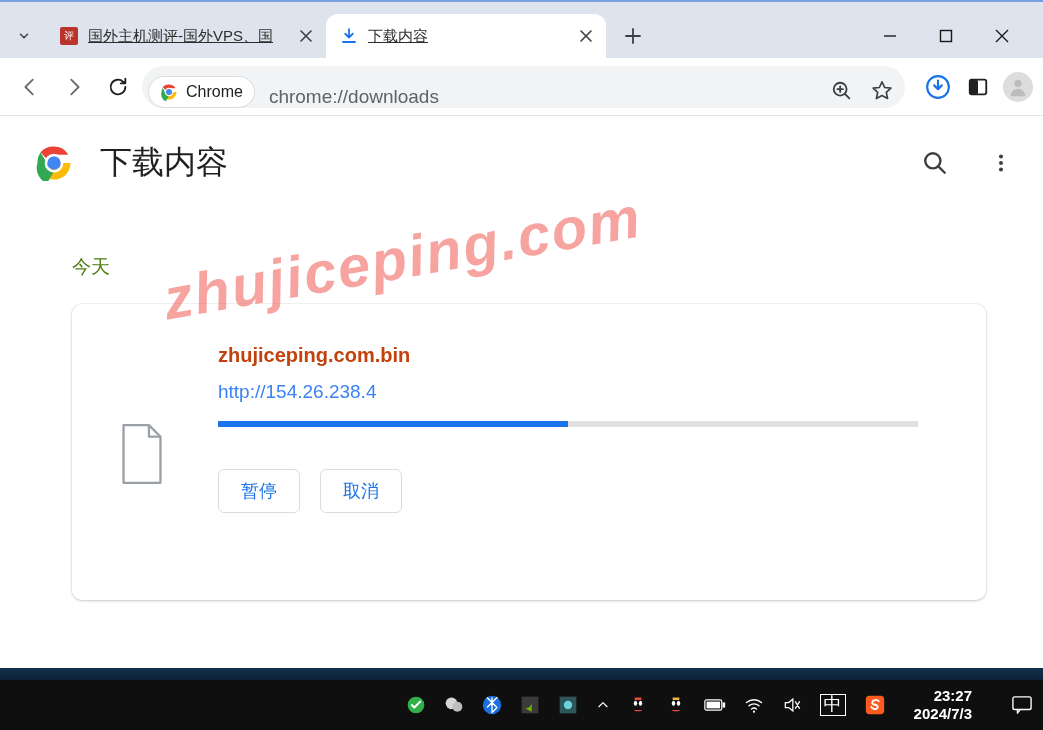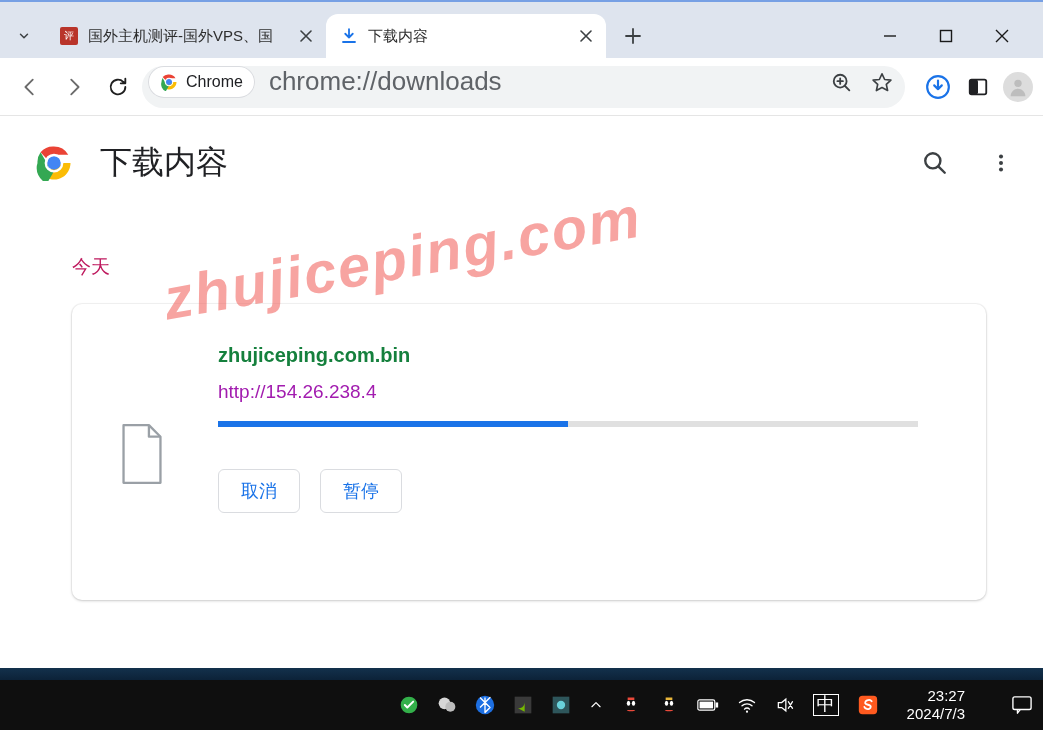--- a/index.html
+++ b/index.html
@@ -30,21 +30,21 @@
     display: flex; align-items: center;
     height: 44px; min-width: 280px; max-width: 330px;
     padding: 0 10px 0 14px;
     border-radius: 12px 12px 0 0;
     position: relative;
     font-size: 15px;
     color: #2d2d2d;
     gap: 10px;
   }
   .tab.active { background: #fff; }
-  .tab .tab-title { flex:1; overflow:hidden; white-space:nowrap; text-overflow:ellipsis; }
+  .tab .tab-title { flex:1; overflow:hidden; white-space:nowrap; text-overflow:ellipsis;text-decoration:underline; }
   .tab .favicon { width:18px; height:18px; flex-shrink:0; }
   .fav-red { background:#b9342a; color:#fff; font-size:10px; display:flex; align-items:center; justify-content:center; border-radius:2px;}
   .fav-dl { color:#1a73e8; display:flex; align-items:center; justify-content:center;}
   .tab .close { width:20px; height:20px; border-radius:50%; display:flex; align-items:center; justify-content:center; color:#444; }
   .new-tab { width:34px; height:34px; border-radius:50%; display:flex; align-items:center; justify-content:center; margin-left:10px; }
   .win-controls { margin-left:auto; display:flex; gap:30px; padding-right:20px; color:#1a1a1a; }
   .win-btn { width:26px; height:26px; display:flex; align-items:center; justify-content:center; }
 
   
   .addrbar {
@@ -57,31 +57,31 @@
     border-top-left-radius: 14px;
     border-top-right-radius: 14px;
     background: #fff;
   }
   .nav-btn { width:40px; height:40px; border-radius:50%; display:flex; align-items:center; justify-content:center; color:#6b6b6b; }
   .nav-btn.enabled { color:#1f1f1f; }
   .url-wrap {
     flex:1; height: 42px;
     background: #f1f3f4;
     border-radius: 21px;
-    display:flex; align-items:flex-start;
-    padding: 0 6px 18px 6px;
+    display:flex; align-items:flex-end;
+    padding: 0 6px 0 6px;
     gap: 6px;
   }
   .chip {
     height: 32px; padding: 0 12px; display:flex; align-items:center;
     gap:8px; font-size:16px; color:#202124; border-radius:16px;
     background:#fff; box-shadow: inset 0 0 0 1px #dadce0;
   }
   .chip svg { width:18px; height:18px; }
-  .url-text { font-size:26px; color:#5f6368; margin-left: 8px; flex:1;}
+  .url-text { font-size:19px; color:#5f6368; margin-left: 8px; flex:1;}
   .url-icons { display:flex; gap:6px; margin-left:auto; }
   .url-icons .ic { width:34px; height:34px; display:flex; align-items:center; justify-content:center; color:#3c4043; border-radius:50%; }
   .ext-row { display:flex; align-items:center; gap:10px; margin-left:14px; }
   .ext-ic { width:30px; height:30px; display:flex; align-items:center; justify-content:center; color:#3c4043; }
   .avatar { width:30px; height:30px; border-radius:50%; background:#ddd; display:flex; align-items:center; justify-content:center; color:#fff; }
   .update-chip {
     height: 38px; padding: 0 10px 0 18px; margin-left:8px;
     display:flex; align-items:center; gap:6px;
     border-radius: 20px; background:#e7edfb; color:#1a52c7;
     font-size:16px;
@@ -92,37 +92,37 @@
     height: 94px; display:flex; align-items:center; padding: 0 24px 0 36px;
     gap: 28px;
   }
   .chrome-logo { width:36px; height:36px; }
   .pagetitle { font-size:32px; font-weight:400; color:#202124; }
   .head-right { margin-left:auto; display:flex; gap:30px; }
   .head-ic { width:36px; height:36px; display:flex; align-items:center; justify-content:center; color:#3c4043; }
 
   
   .content { padding: 0 40px 0 72px; position:relative; }
-  .date-head { font-size:19px; color:#be185d; margin: 44px 0 24px 0; font-weight:400;}
+  .date-head { font-size:19px; color:#4d7c0f; margin: 44px 0 24px 0; font-weight:400;}
   .dl-card {
     width: 914px;
     min-height: 296px;
     background:#fff;
     border-radius: 10px;
     box-shadow: 0 1px 3px rgba(0,0,0,.18), 0 0 0 1px rgba(0,0,0,.04);
     padding: 40px 68px 32px 40px;
     display:flex;
     gap: 46px;
     position: relative;
   }
   .file-icon { width:60px; display:flex; align-items:flex-start; justify-content:center; margin-top:80px;}
   .file-icon svg { width:48px; height:60px; }
   .dl-info { flex:1; display:flex; flex-direction:column; gap: 14px; }
-  .dl-name { font-size:20px; color:#15803d; font-weight:600; }
-  .dl-url { font-size:19px; color:#a21caf; }
+  .dl-name { font-size:20px; color:#c2410c; font-weight:600; }
+  .dl-url { font-size:19px; color:#3b82f6; }
   .dl-stats { font-size:19px; color:#5f6368; margin-top:36px; }
   .prog {
     width: 100%; height:6px; background:#e0e0e0; margin-top:4px; position:relative;
   }
   .prog .bar { position:absolute; left:0; top:0; bottom:0; background:#1a73e8; }
   .btn-row { display:flex; gap:20px; margin-top:28px; }
   .btn {
     padding: 9px 22px; font-size:18px; color:#1a73e8;
     border:1px solid #dadce0; border-radius:6px; background:#fff;
     cursor:pointer;
@@ -146,21 +146,21 @@
     background: linear-gradient(#13314c,#0c2238);
   }
   .taskbar {
     position:absolute; left:0; right:0; bottom:0; height:50px;
     background: #0f0f0f;
     display:flex; align-items:center; padding: 0 6px 0 6px;
     color:#fff;
   }
   .tray { display:flex; align-items:center; gap:18px; margin-left:auto; }
   .tray .ti { display:flex; align-items:center; justify-content:center; }
-  .clock { display:flex; flex-direction:column; align-items:flex-end; font-size:15px; line-height:1.2; margin-left:10px; margin-right:24px;}
+  .clock { display:flex; flex-direction:column; align-items:flex-end; font-size:15px; line-height:1.2; margin-left:10px; margin-right:17px;font-weight:bold;}
   .notif { width:30px; height:30px; display:flex; align-items:center; justify-content:center;}
 
   svg { display:block; }
 </style>
 </head>
 <body>
 
 <div class="titlebar">
   <div class="tab-dropdown">
     <svg viewBox="0 0 24 24">
@@ -325,22 +325,22 @@
           <path d="M26 1v10h10" fill="none" stroke="#9aa0a6" stroke-width="2" stroke-linejoin="round"></path>
         </svg>
     </div>
     <div class="dl-info">
       <div class="dl-name">zhujiceping.com.bin</div>
       <div class="dl-url">http://154.26.238.4</div>
       <div class="prog">
         <div class="bar" style="width:50%"></div>
       </div>
       <div class="btn-row">
+        <button class="btn">暂停</button>
         <button class="btn">取消</button>
-        <button class="btn">暂停</button>
       </div>
     </div>
   </div>
 </div>
 
 <div class="desktop-strip"></div>
 <div class="taskbar">
   <div class="tray">
     <span class="ti">
       <svg width="20" height="20" viewBox="0 0 24 24">

